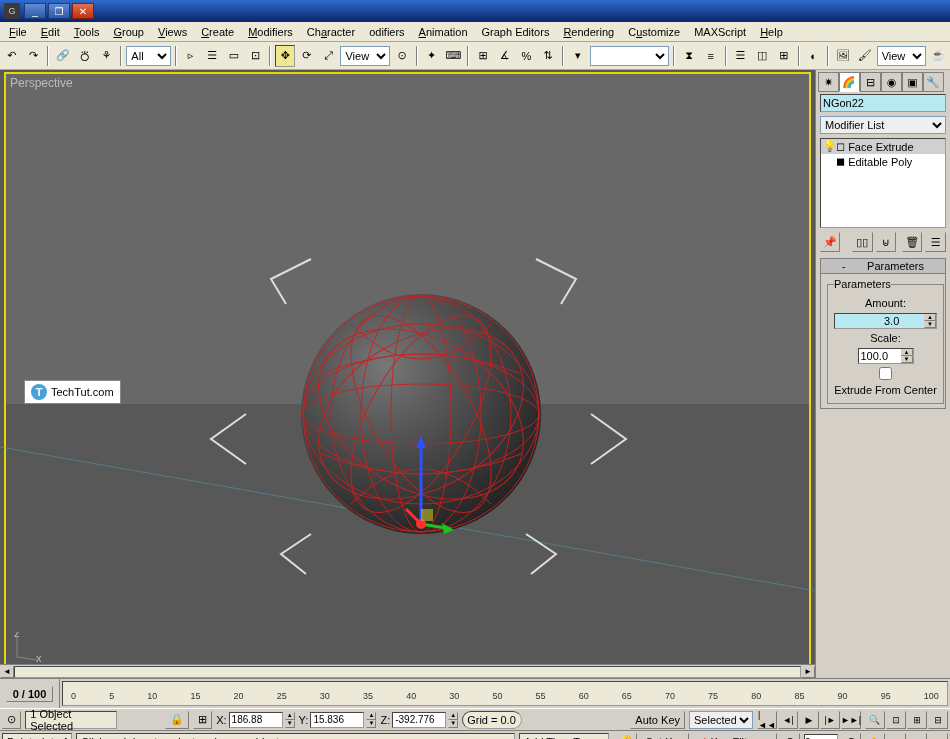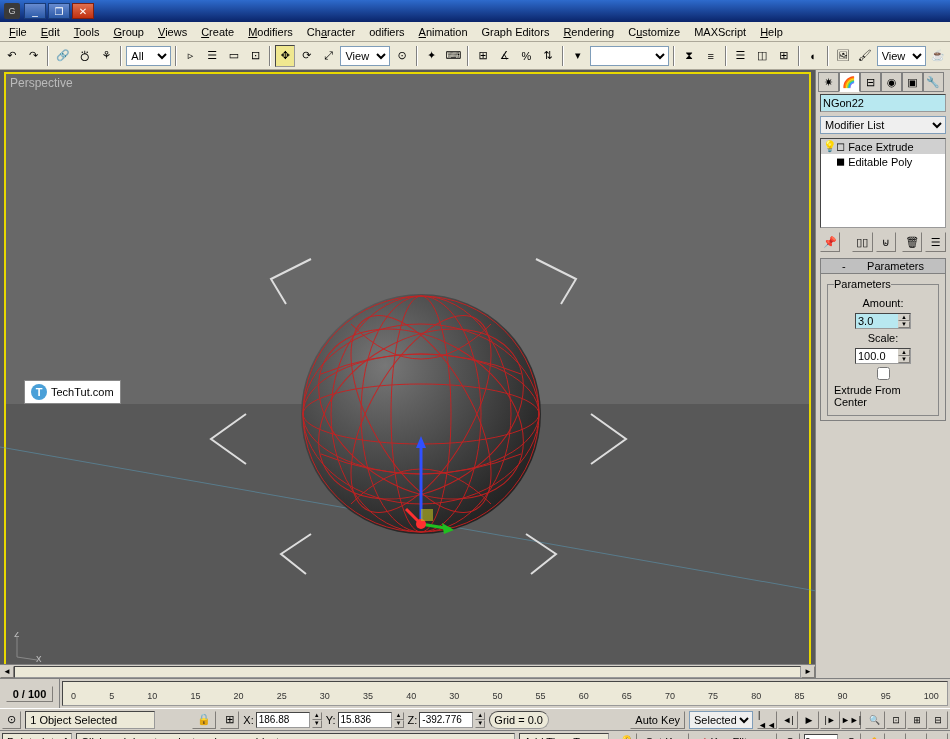--- a/index.html
+++ b/index.html
@@ -289,21 +289,21 @@
       <div class="msbtn">🗑</div>
       <div class="msbtn">☰</div>
     </div>
     <div class="rollout">
       <div class="rhead">- &nbsp;&nbsp;&nbsp;&nbsp;&nbsp;&nbsp;<span>Parameters</span></div>
       <div class="rbody">
         <fieldset style="border:1px solid #888;padding:4px 6px;">
         <legend>Parameters</legend>
         <div class="prow">
           <label>Amount:</label>
-          <div class="spinner" style="background:#b8e8f0;">
+          <div class="spinner" style="background:#b8e8f0;padding-left:47px;">
             <input style="background: rgb(184, 232, 240);" value="3.0">
             <div class="spinbtns">
                   <div>▲</div>
                   <div>▼</div>
                 </div>
           </div>
         </div>
         <div class="prow">
           <label>Scale:</label>
           <div class="spinner">
@@ -350,21 +350,21 @@
         <span class="tick">85</span>
         <span class="tick">90</span>
         <span class="tick">95</span>
         <span class="tick">100</span>
       </div>
   </div>
 </div>
 
 <div class="statusbar1">
   <div class="sbtn2">⊙</div>
-  <div class="sfield" style="width:130px;">1 Object Selected</div>
+  <div class="sfield" style="width:92px;">1 Object Selected</div>
   <div style="flex:0.4"></div>
   <div class="sbtn2">🔒</div>
   <div class="sbtn2">⊞</div>
   <div class="coordbox">
     <span>X:</span>
       <input value="186.88" style="">
     <span class="spinbtns" style="width:10px;">
         <div>▲</div>
         <div>▼</div>
       </span>

